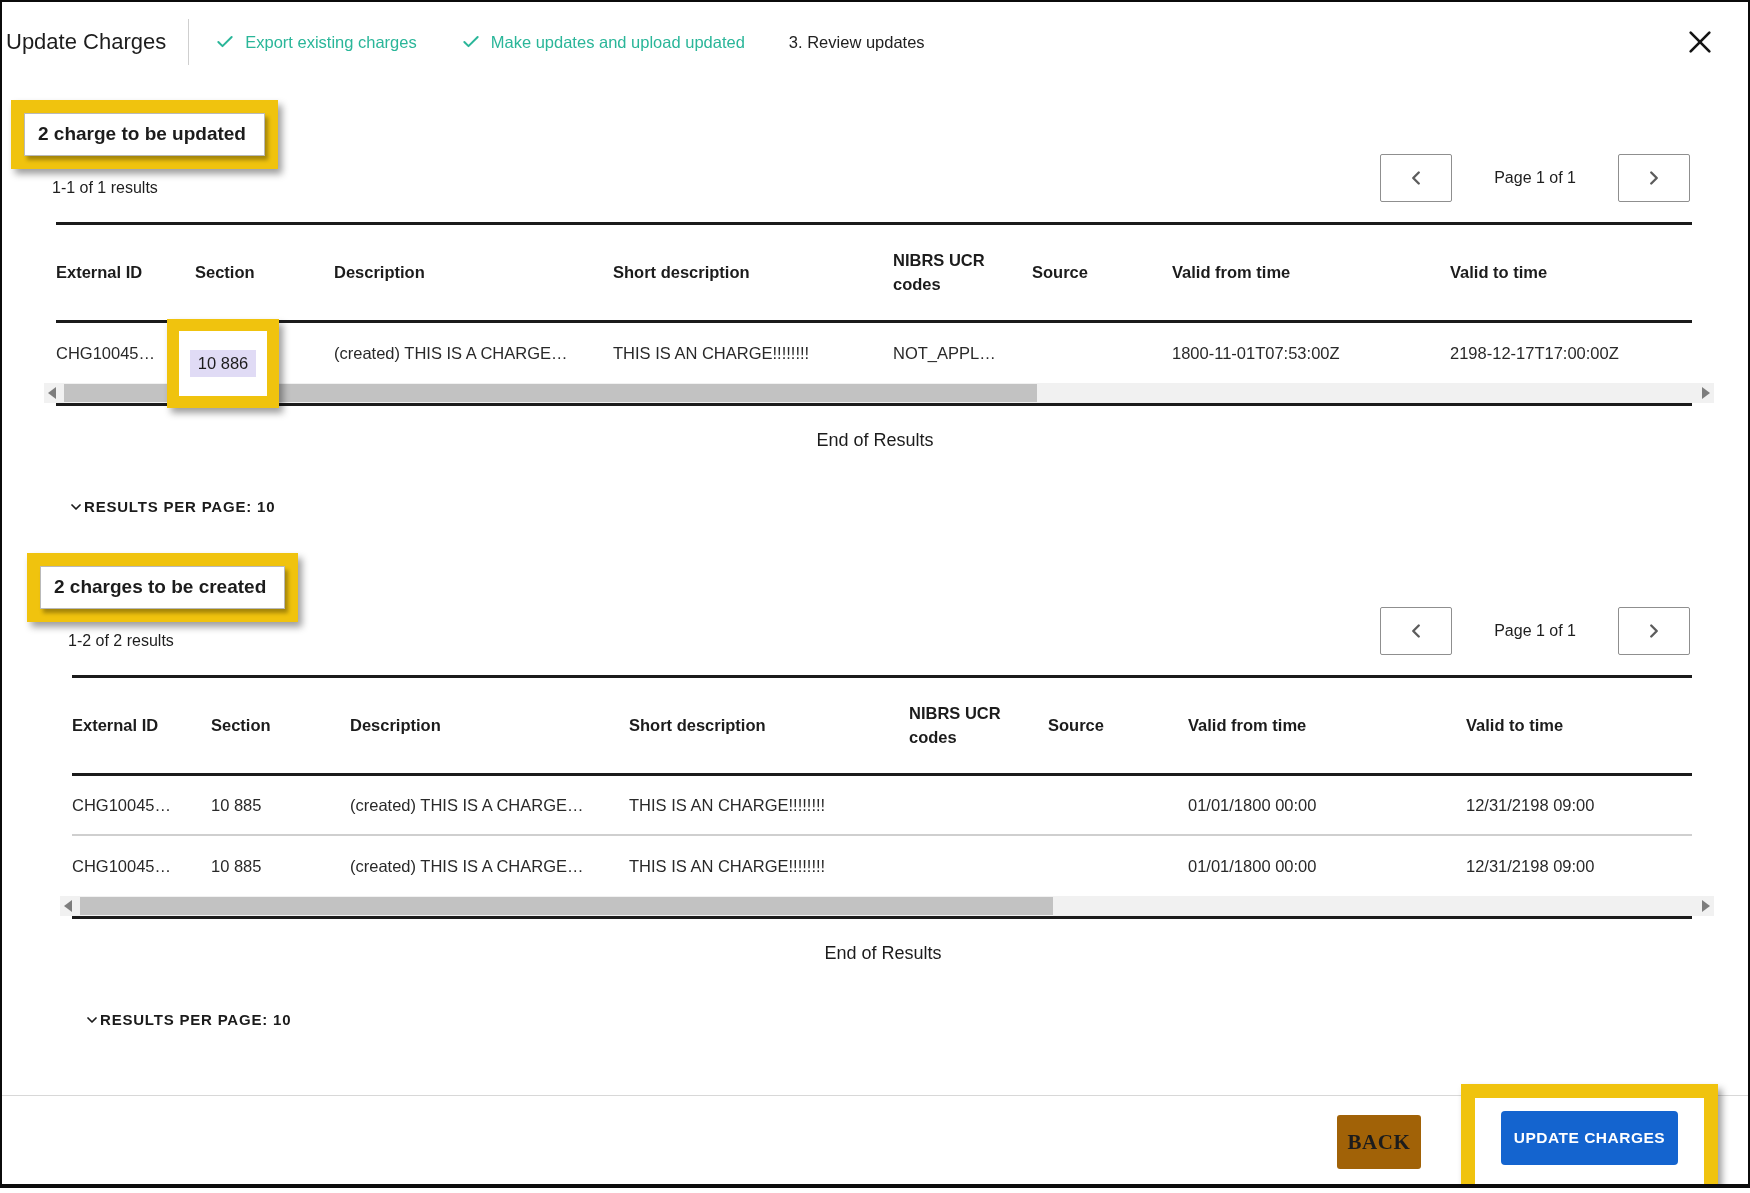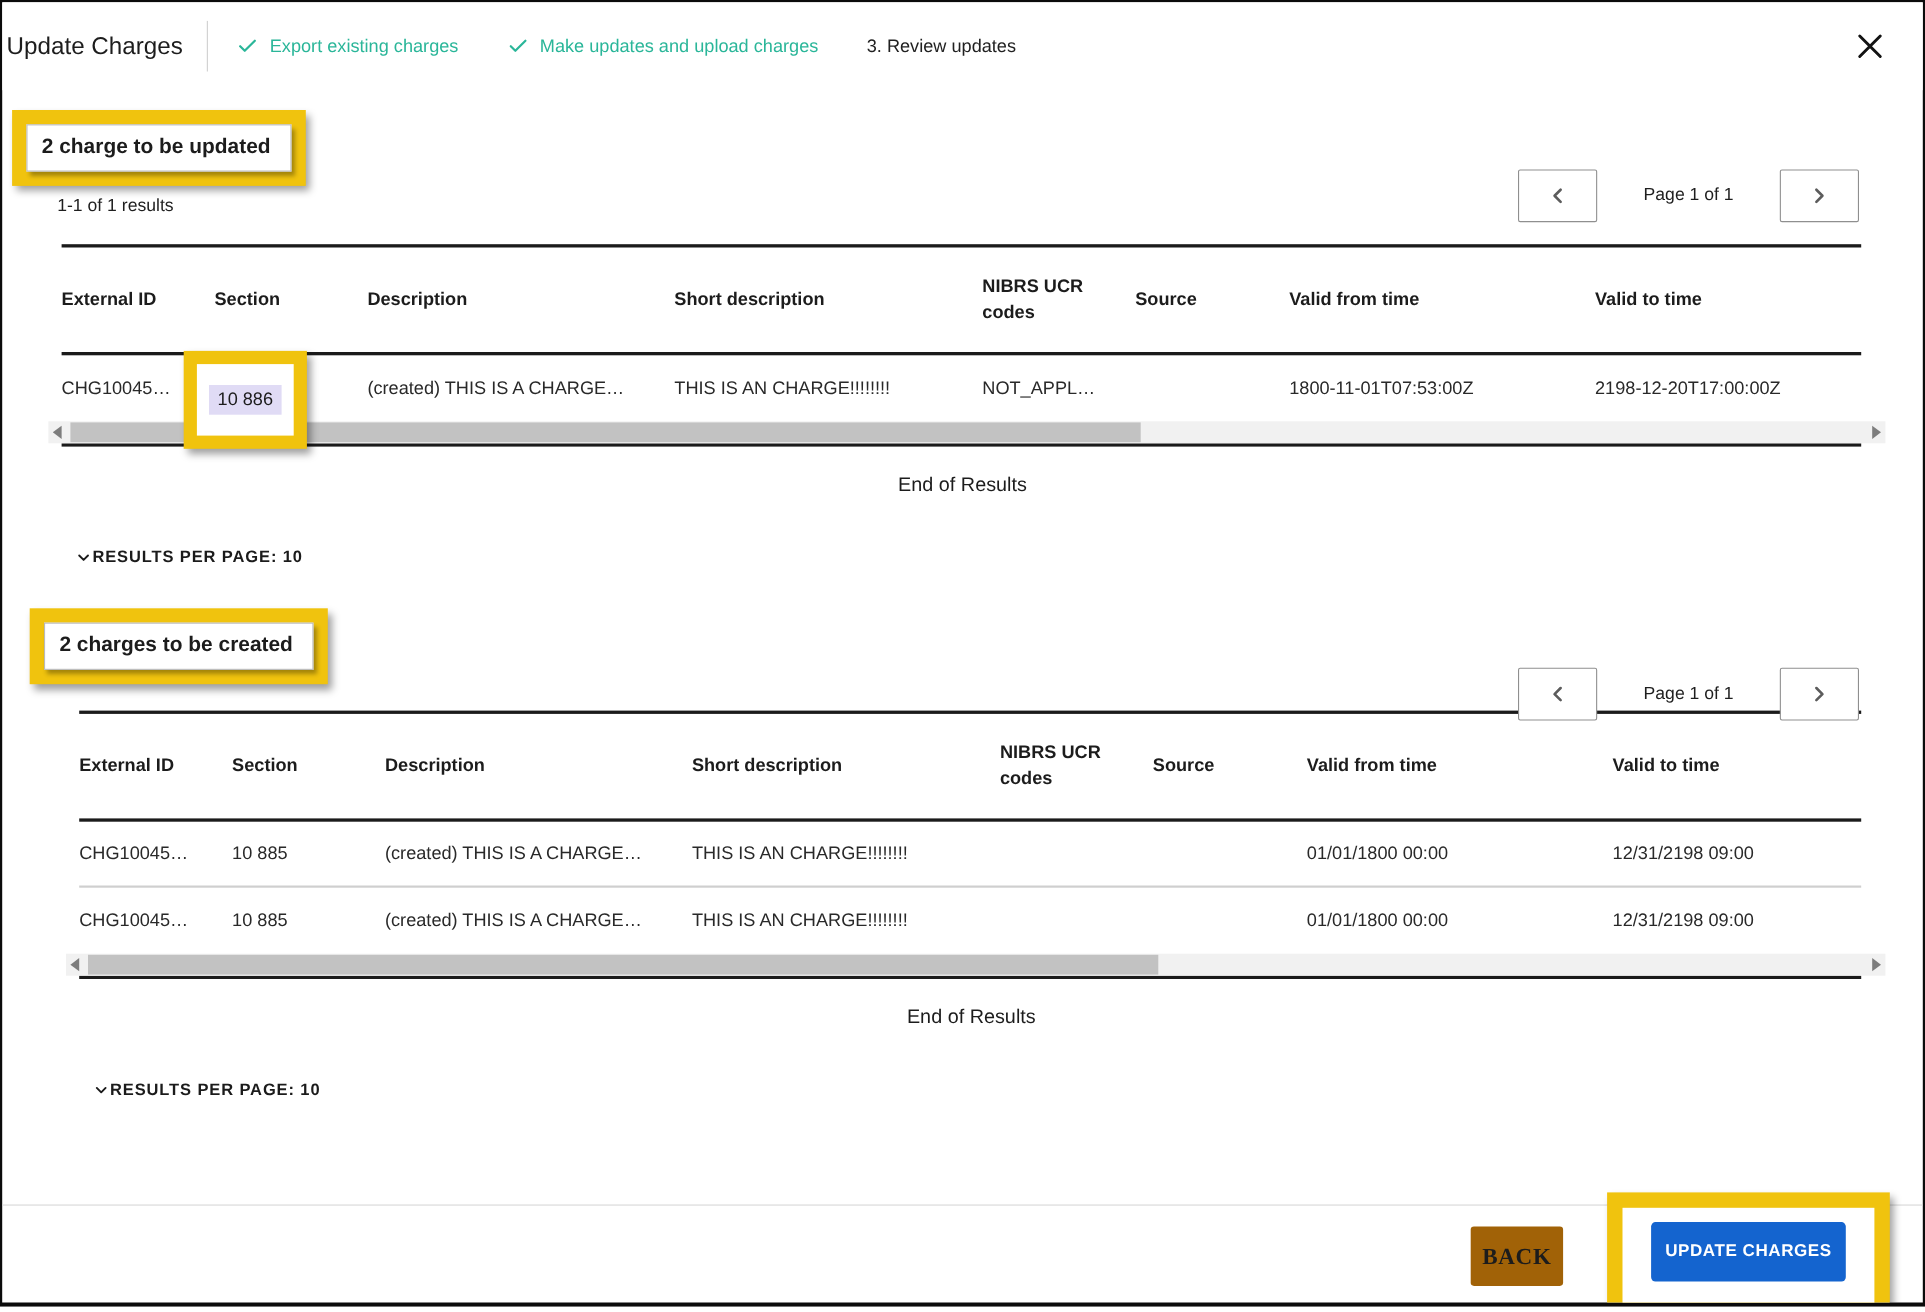--- a/index.html
+++ b/index.html
@@ -91,21 +91,21 @@
           </svg>
       </span>
       <span>Export existing charges</span>
     </div>
     <div class="step done">
       <span>
         <svg width="20" height="20" viewBox="0 0 24 24" fill="none" stroke="#2ab699" stroke-width="2.4" stroke-linecap="round" stroke-linejoin="round">
             <polyline points="20 6 9 17 4 12"></polyline>
           </svg>
       </span>
-      <span>Make updates and upload charges</span>
+      <span>Make updates and upload updated</span>
     </div>
     <div class="step current">
       <span>3. Review updates</span>
     </div>
     <button class="close-btn">
       <svg width="32" height="32" viewBox="0 0 24 24" fill="none" stroke="#141414" stroke-width="2" stroke-linecap="round">
           <line x1="5" y1="5" x2="19" y2="19"></line>
           <line x1="19" y1="5" x2="5" y2="19"></line>
         </svg>
     </button>
@@ -147,21 +147,21 @@
         <div class="cell">Valid to time</div>
       </div>
       <div class="trow">
         <div class="cell">CHG10045…</div>
         <div class="cell">10 886</div>
         <div class="cell">(created) THIS IS A CHARGE…</div>
         <div class="cell">THIS IS AN CHARGE!!!!!!!!</div>
         <div class="cell">NOT_APPL…</div>
         <div class="cell"></div>
         <div class="cell">1800-11-01T07:53:00Z</div>
-        <div class="cell">2198-12-20T17:00:00Z</div>
+        <div class="cell">2198-12-17T17:00:00Z</div>
       </div>
       <div class="hscrollbar">
         <span class="hs-arrow left"></span>
         <div class="hs-thumb"></div>
         <span class="hs-arrow right"></span>
       </div>
       <div class="tbl-end-line"></div>
     </div>
 
     
@@ -179,20 +179,21 @@
           </svg>
         </span>
       <span>RESULTS PER PAGE: 10</span>
     </button>
   </div>
 
   <div class="results-block" id="section-created">
     <div class="annotation heading-annotation">
       <div class="heading-label">2 charges to be created</div>
     </div>
+    <div class="results-summary">1-2 of 2 results</div>
 
     <div class="pagination">
       <button class="page-btn">
         <span>
             <svg width="22" height="22" viewBox="0 0 24 24" fill="none" stroke="#5c5c5c" stroke-width="2.6" stroke-linecap="round" stroke-linejoin="round">
               <polyline points="15 18 9 12 15 6"></polyline>
             </svg>
           </span>
       </button>
       <span class="page-label">Page 1 of 1</span>

